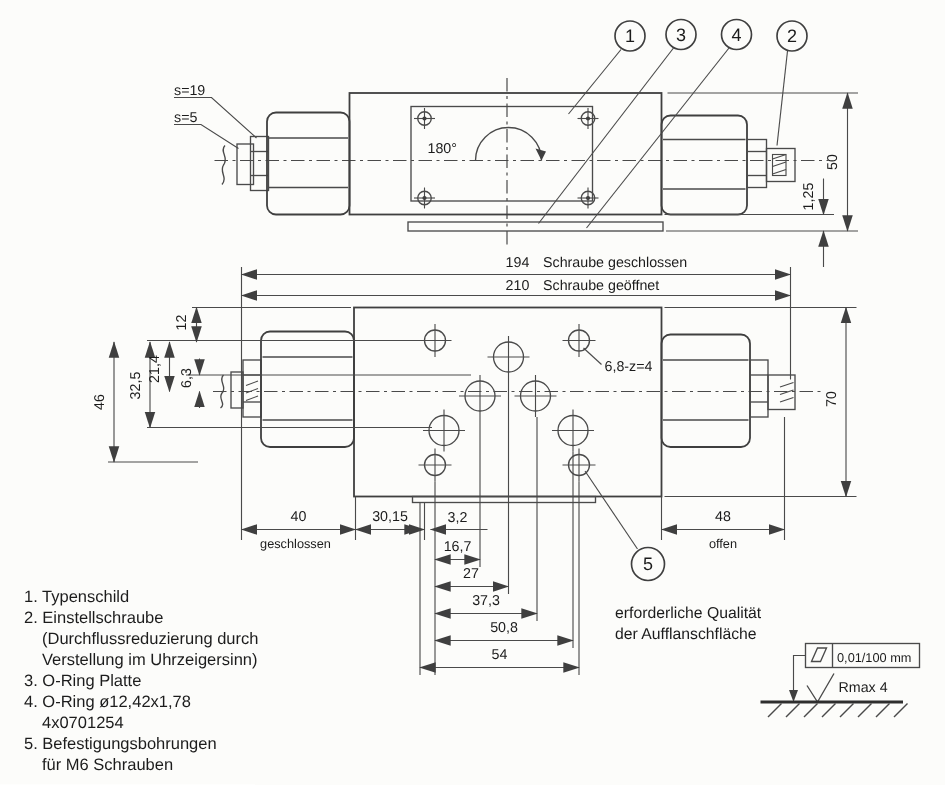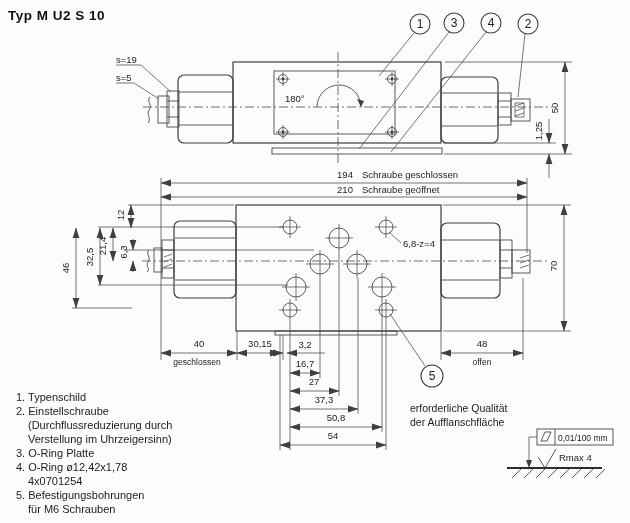--- a/index.html
+++ b/index.html
@@ -16,21 +16,20 @@
   .balloon{fill:#fcfcfa;stroke:#3f3f3f;stroke-width:1.1;}
   .btxt{font-size:12px;}
   .small{font-size:8.5px;}
   .note{font-size:11px;}
   .qtxt{font-size:10.5px;}
 </style>
 </head>
 <body>
 
 <div class="page">
-  <div class="title">Typ M U2 S 10</div>
 
   <svg width="630" height="523" viewBox="0 0 630 523">
     <defs>
       <marker id="arr" viewBox="0 0 10 8" markerWidth="11" markerHeight="9" refX="9.5" refY="4" orient="auto-start-reverse" markerUnits="userSpaceOnUse">
         <path d="M0,0.8 L10,4 L0,7.2 Z" fill="#3f3f3f"></path>
       </marker>
     </defs>
 
     <g>
 

